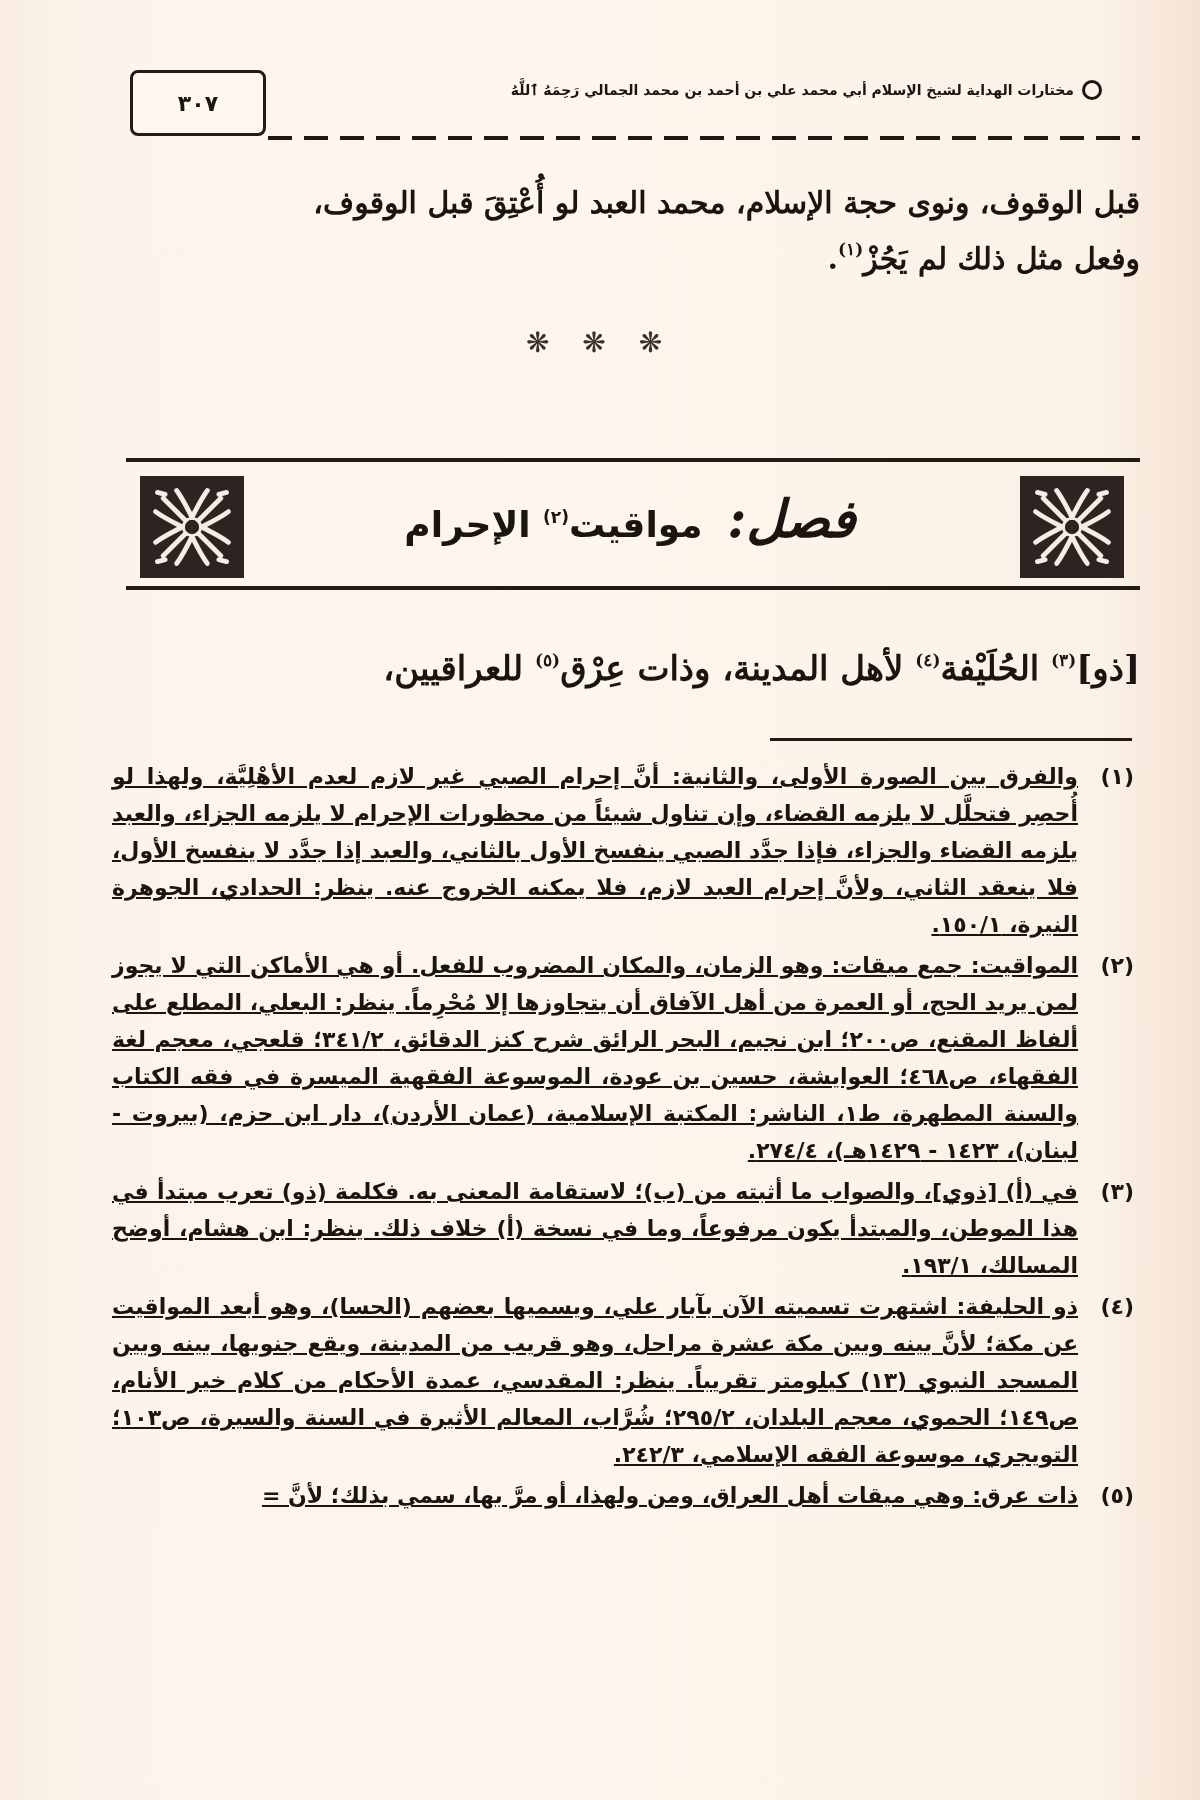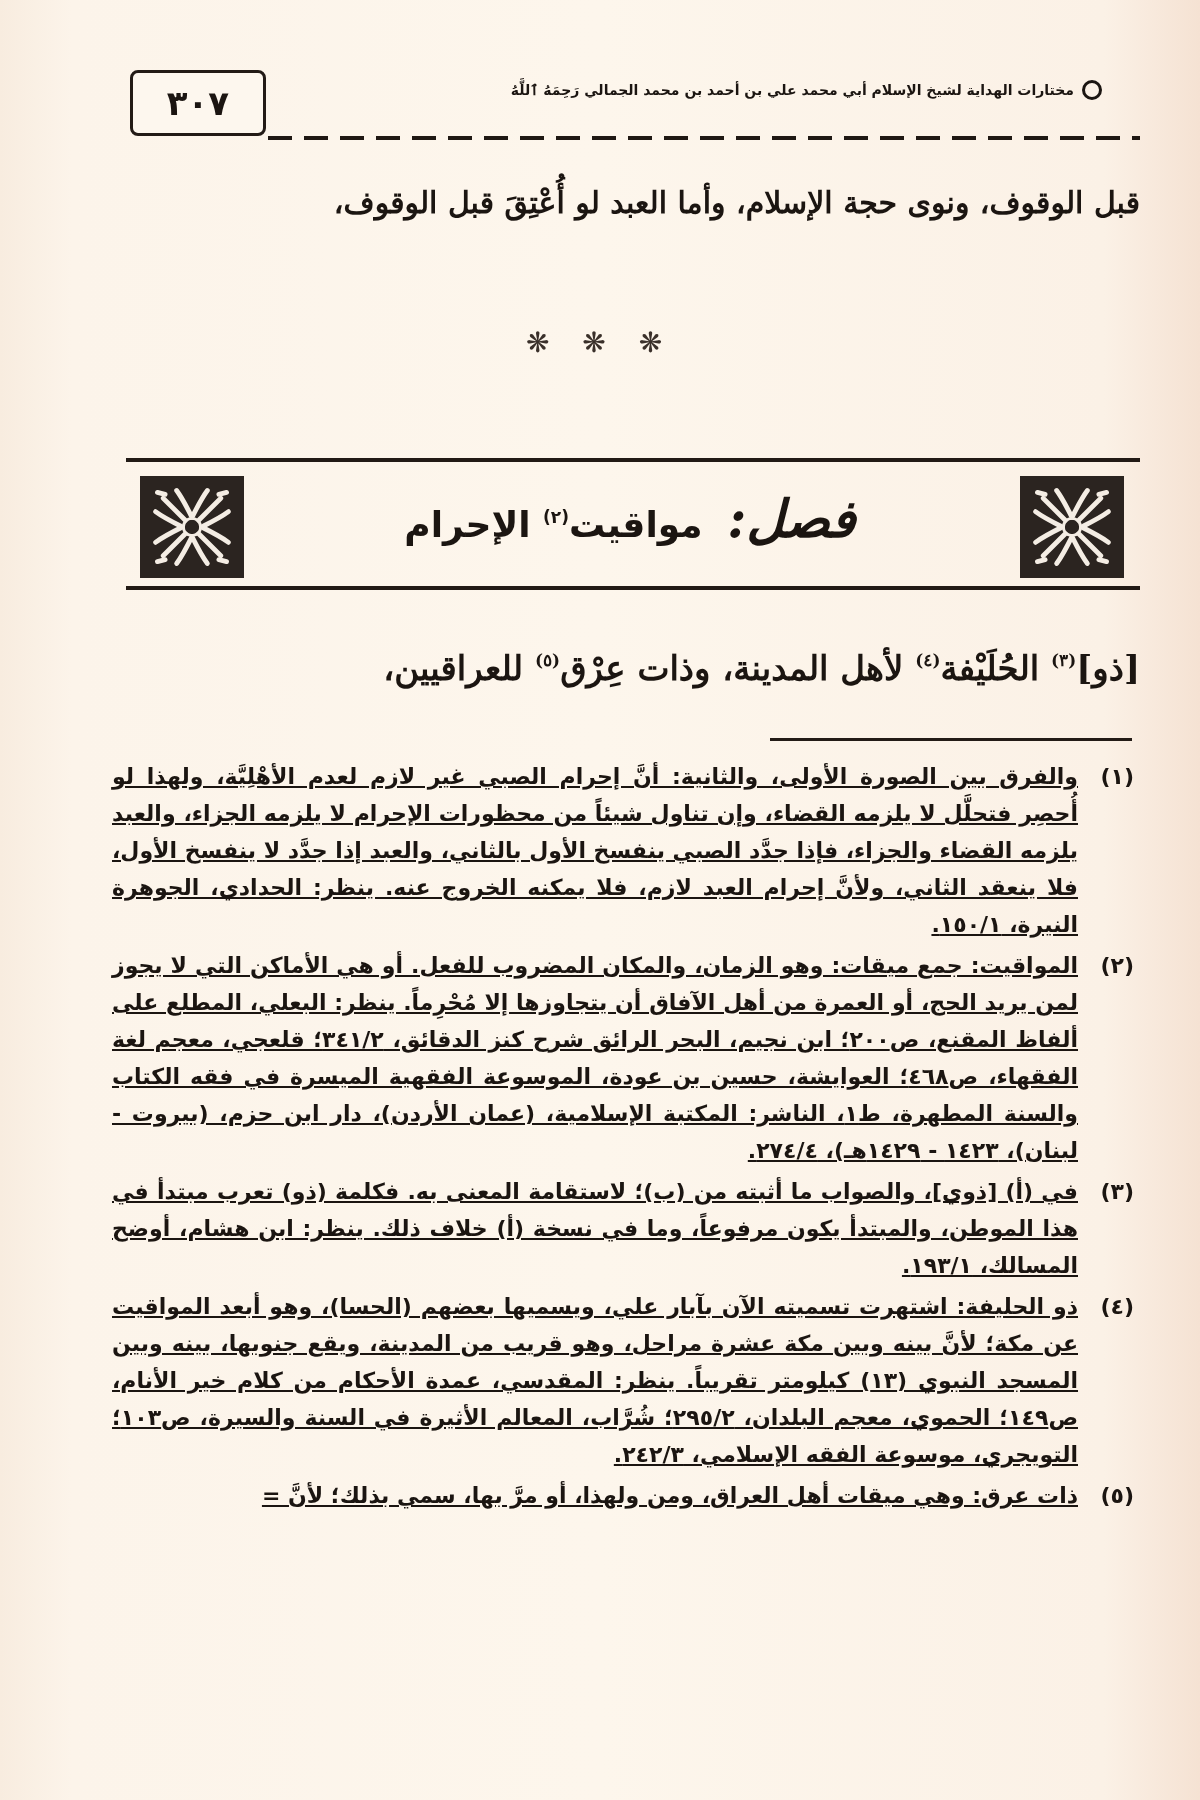--- a/index.html
+++ b/index.html
@@ -17,21 +17,21 @@
     }
     .abs { position: absolute; }
 
     
     .page-box {
       left: 130px; top: 70px; width: 136px; height: 66px;
       border: 3px solid #231b16;
       border-radius: 8px;
       box-sizing: border-box;
       display: flex; align-items: center; justify-content: center;
-      font-size: 34px; font-weight: bold; letter-spacing: 2px;
+      font-size: 22px; font-weight: bold; letter-spacing: 2px;
       font-family: "DejaVu Sans", sans-serif;
       background: #fdf7ee;
     }
     .header-title {
       right: 98px; top: 80px; width: 820px;
       direction: rtl; text-align: right;
       font-family: "DejaVu Sans", sans-serif;
       font-size: 14px; font-weight: bold;
       display: flex; align-items: center; gap: 8px;
       white-space: nowrap;
@@ -133,21 +133,22 @@
 <div class="abs page-box">
   <span>٣٠٧</span>
 </div>
 <div class="abs header-title">
   <span class="bullet-circle"></span>
   <span>مختارات الهداية لشيخ الإسلام أبي محمد علي بن أحمد بن محمد الجمالي رَحِمَهُ ٱللَّهُ</span>
 </div>
 <div class="abs header-dashes"></div>
 
 <div class="abs main-text">
-  <div>قبل الوقوف، ونوى حجة الإسلام، وأما العبد لو أُعْتِقَ قبل الوقوف،</div>
+  <div>قبل الوقوف، ونوى حجة الإسلام، محمد العبد لو أُعْتِقَ قبل الوقوف،</div>
+  <div><span>وفعل مثل ذلك لم يَجُزْ</span><sup class="fn">(١)</sup><span>.</span></div>
 </div>
 
 <div class="abs stars">❋ ❋ ❋</div>
 
 <div class="abs rule-top"></div>
 
 <div class="abs ornament orn-left">
   <svg viewBox="0 0 100 100">
     <g fill="none" stroke="#f4ede4" stroke-width="5" stroke-linecap="round">
       <circle cx="50" cy="50" r="9" stroke-width="3"></circle>

